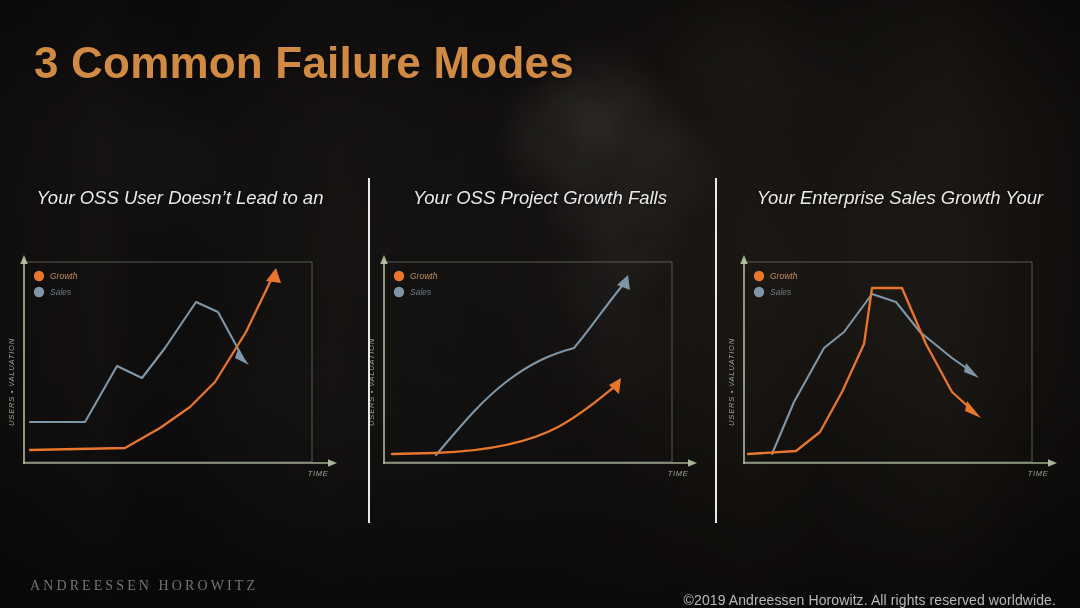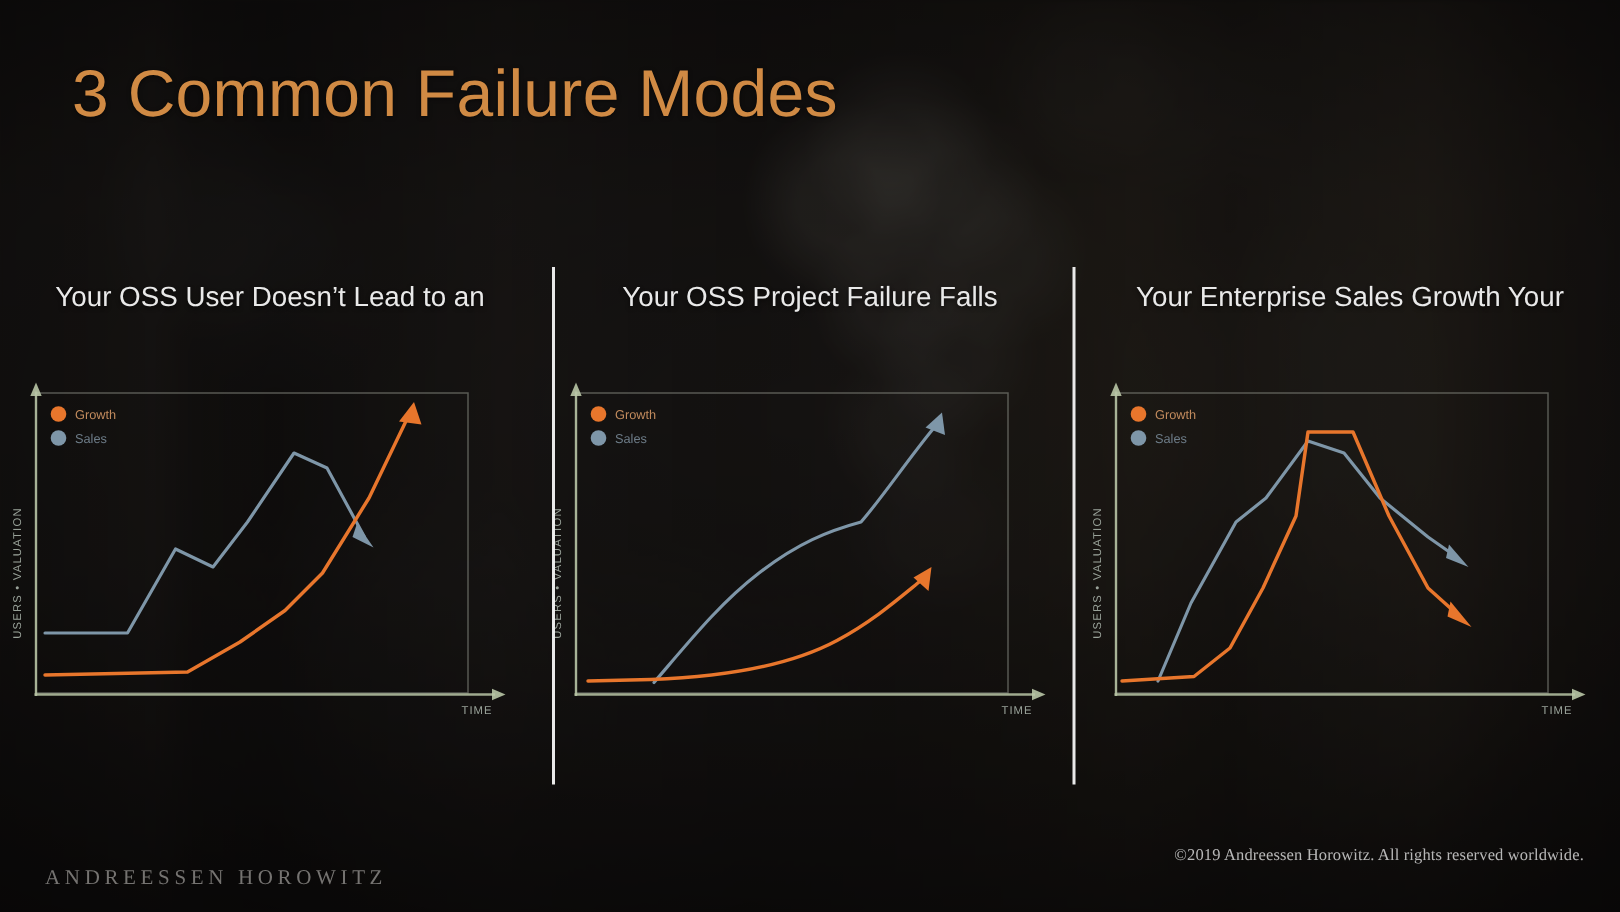--- a/index.html
+++ b/index.html
@@ -58,41 +58,41 @@
     inset: 0;
     background: rgba(16,15,14,0.42);
   }
 
   
   .slide-title {
     position: absolute;
     left: 34px;
     top: 38px;
     font-size: 44px;
-    font-weight: 400;
+    font-weight: 700;
     letter-spacing: 0.2px;
     color: #d08a44;
     text-shadow: 0 1px 3px rgba(0,0,0,0.55);
     white-space: nowrap;
-    margin-left: 14px;
   }
 
   
   .panels {
     position: absolute;
     left: 0;
     top: 178px;
     width: 1080px;
     height: 348px;
     display: flex;
   }
   .panel {
     position: relative;
     width: 360px;
     height: 100%;
+    font-style: italic;
   }
   .panel-heading {
     position: absolute;
     left: 18px;
     right: 18px;
     top: 7px;
     text-align: center;
     font-size: 18.5px;
     line-height: 26px;
     color: #e9e9e9;
@@ -125,26 +125,25 @@
     bottom: 14px;
     font-family: "Liberation Serif", serif;
     font-size: 14px;
     letter-spacing: 3.1px;
     color: #8d8b88;
     opacity: 0.82;
   }
   .copyright {
     position: absolute;
     right: 24px;
-    bottom: 32px;
-    font-size: 11px;
+    bottom: 0;
+    font-size: 14px;
     color: #cfcfcf;
     opacity: 0.88;
     letter-spacing: 0.1px;
-    font-family: Liberation Serif, serif;
   }
 </style>
 </head>
 <body>
 
 <div class="slide">
 
   <div class="bg-layer"></div>
   <div class="bg-vignette"></div>
   <div class="bg-scrim"></div>
@@ -180,21 +179,21 @@
           <polygon points="249,113 235,106 238,97" fill="#7e96a8"></polygon>
 
           <polyline points="30,198 125,196 160,176 190,155 215,130 246,80 271,28" fill="none" stroke="#e8762c" stroke-width="2.3" stroke-linejoin="round" stroke-linecap="round"></polyline>
           <polygon points="276,16 266,29 281,31" fill="#e8762c"></polygon>
         </svg>
       </div>
     </div>
 
     <div class="panel">
       <div class="panel-heading">
-        <span>Your OSS Project Failure Falls</span><br>
+        <span>Your OSS Project Growth Falls</span><br>
       </div>
       <div class="chart-holder">
         <svg class="chart-svg" width="360" height="240" viewBox="0 0 360 240">
           <rect x="24" y="10" width="288" height="200" fill="none" stroke="#7d7f78" stroke-width="1" opacity="0.65"></rect>
           <line x1="24" y1="212" x2="24" y2="9" stroke="#b9c6a6" stroke-width="1.6" opacity="0.85"></line>
           <polygon points="24,3 20.2,12 27.8,12" fill="#b9c6a6" opacity="0.9"></polygon>
           <line x1="23" y1="211" x2="330" y2="211" stroke="#b9c6a6" stroke-width="1.6" opacity="0.85"></line>
           <polygon points="337,211 328,207.2 328,214.8" fill="#b9c6a6" opacity="0.9"></polygon>
           <text x="14" y="130" fill="#9aa39a" font-family="Liberation Sans, sans-serif" font-size="7.5" letter-spacing="0.8" transform="rotate(-90 14 130)" text-anchor="middle">USERS • VALUATION</text>
           <text x="318" y="224" fill="#9aa39a" font-family="Liberation Sans, sans-serif" font-size="7.5" letter-spacing="0.7" text-anchor="middle">TIME</text>

